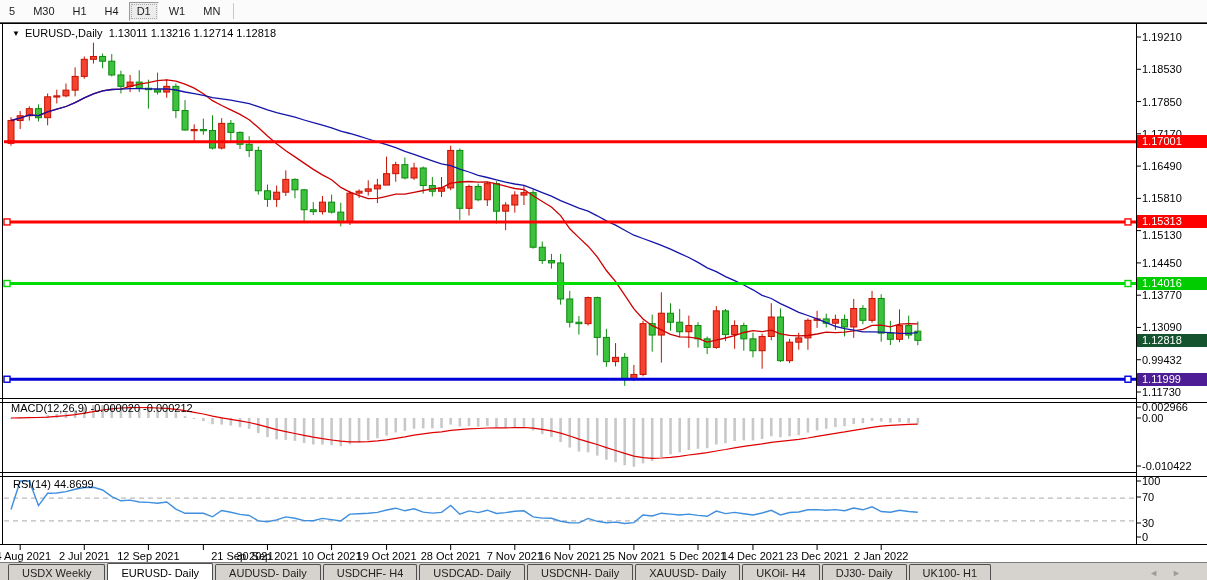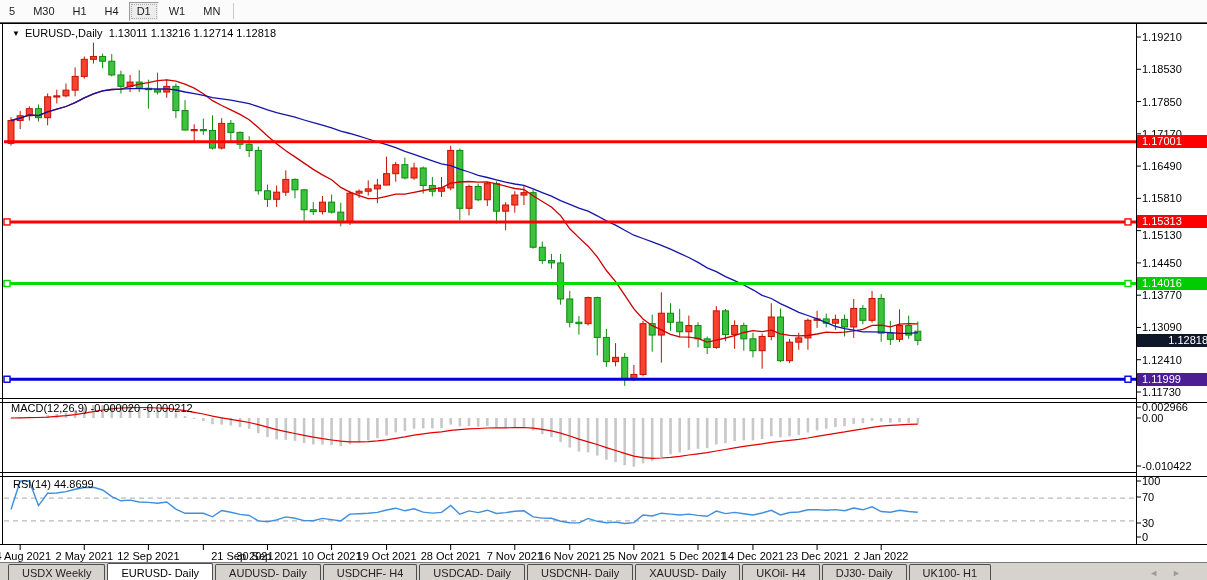--- a/index.html
+++ b/index.html
@@ -425,38 +425,38 @@
         <div class="axis-label" style="top: 32px;">1.19210</div>
         <div class="axis-label" style="top: 64.2728px;">1.18530</div>
         <div class="axis-label" style="top: 96.5456px;">1.17850</div>
         <div class="axis-label" style="top: 128.818px;">1.17170</div>
         <div class="axis-label" style="top: 161.091px;">1.16490</div>
         <div class="axis-label" style="top: 193.364px;">1.15810</div>
         <div class="axis-label" style="top: 230px; text-align: right;">1.15130</div>
         <div class="axis-label" style="top: 257.91px;">1.14450</div>
         <div class="axis-label" style="top: 290.182px;">1.13770</div>
         <div class="axis-label" style="top: 322.455px;">1.13090</div>
-        <div class="axis-label" style="top: 354.728px;">1.12410</div>
+        <div class="axis-label" style="top: 354.728px;">0.99432</div>
         <div class="axis-label" style="top: 387.001px;">1.11730</div>
         <div class="axis-label" style="top: 402px;">0.002966</div>
         <div class="axis-label" style="top: 413px;">0.00</div>
         <div class="axis-label" style="top: 461px;">-0.010422</div>
         <div class="axis-label" style="top: 476px;">100</div>
         <div class="axis-label" style="top: 492px;">70</div>
         <div class="axis-label" style="top: 518px;">30</div>
         <div class="axis-label" style="top: 532px;">0</div>
         <div class="price-tag" style="top: 135.339px; background: rgb(255, 0, 0);">1.17001</div>
         <div class="price-tag" style="top: 215.452px; background: rgb(255, 0, 0);">1.15313</div>
         <div class="price-tag" style="top: 277.007px; background: rgb(0, 204, 0);">1.14016</div>
         <div class="price-tag" style="top: 372.734px; background: #4c1d95;">1.11999</div>
-        <div class="price-tag" style="top: 333.864px; background: #0f172a; text-align: right;">1.12818</div>
+        <div class="price-tag" style="top: 333.864px; background: #14532d;">1.12818</div>
       </div>
     <div id="dateAxis">
         <div class="date-label" style="left: 20.16px;">24 Aug 2021</div>
-        <div class="date-label" style="left: 84.28px;">2 May 2021</div>
+        <div class="date-label" style="left: 84.28px;">2 Jul 2021</div>
         <div class="date-label" style="left: 148.4px;">12 Sep 2021</div>
         <div class="date-label" style="left: 203.36px; margin-left: 39px;">21 Sep 2021</div>
         <div class="date-label" style="left: 267.48px;">30 Sep 2021</div>
         <div class="date-label" style="left: 331.6px;">10 Oct 2021</div>
         <div class="date-label" style="left: 386.56px;">19 Oct 2021</div>
         <div class="date-label" style="left: 450.68px;">28 Oct 2021</div>
         <div class="date-label" style="left: 514.8px;">7 Nov 2021</div>
         <div class="date-label" style="left: 569.76px;">16 Nov 2021</div>
         <div class="date-label" style="left: 633.88px;">25 Nov 2021</div>
         <div class="date-label" style="left: 698px;">5 Dec 2021</div>

